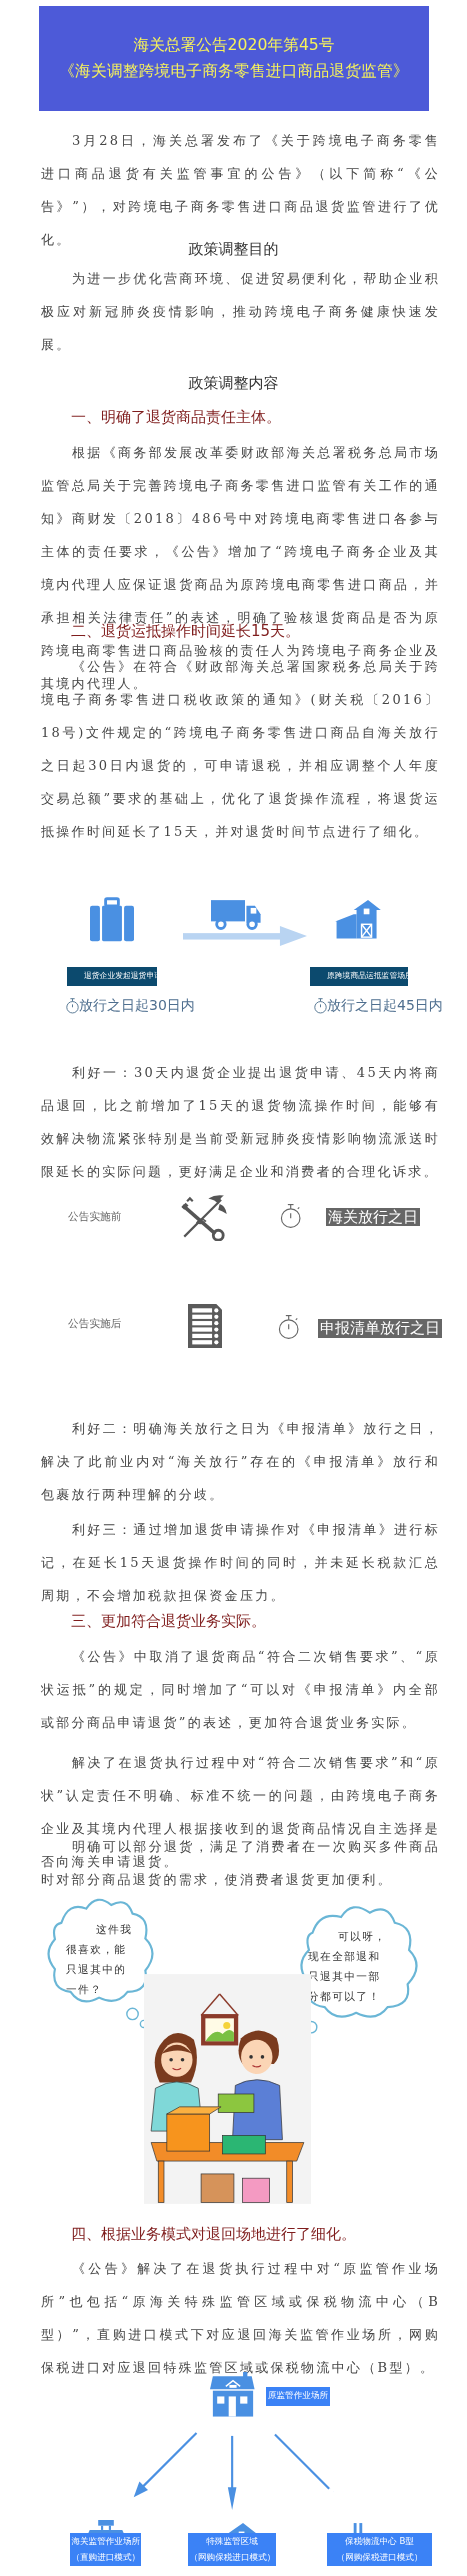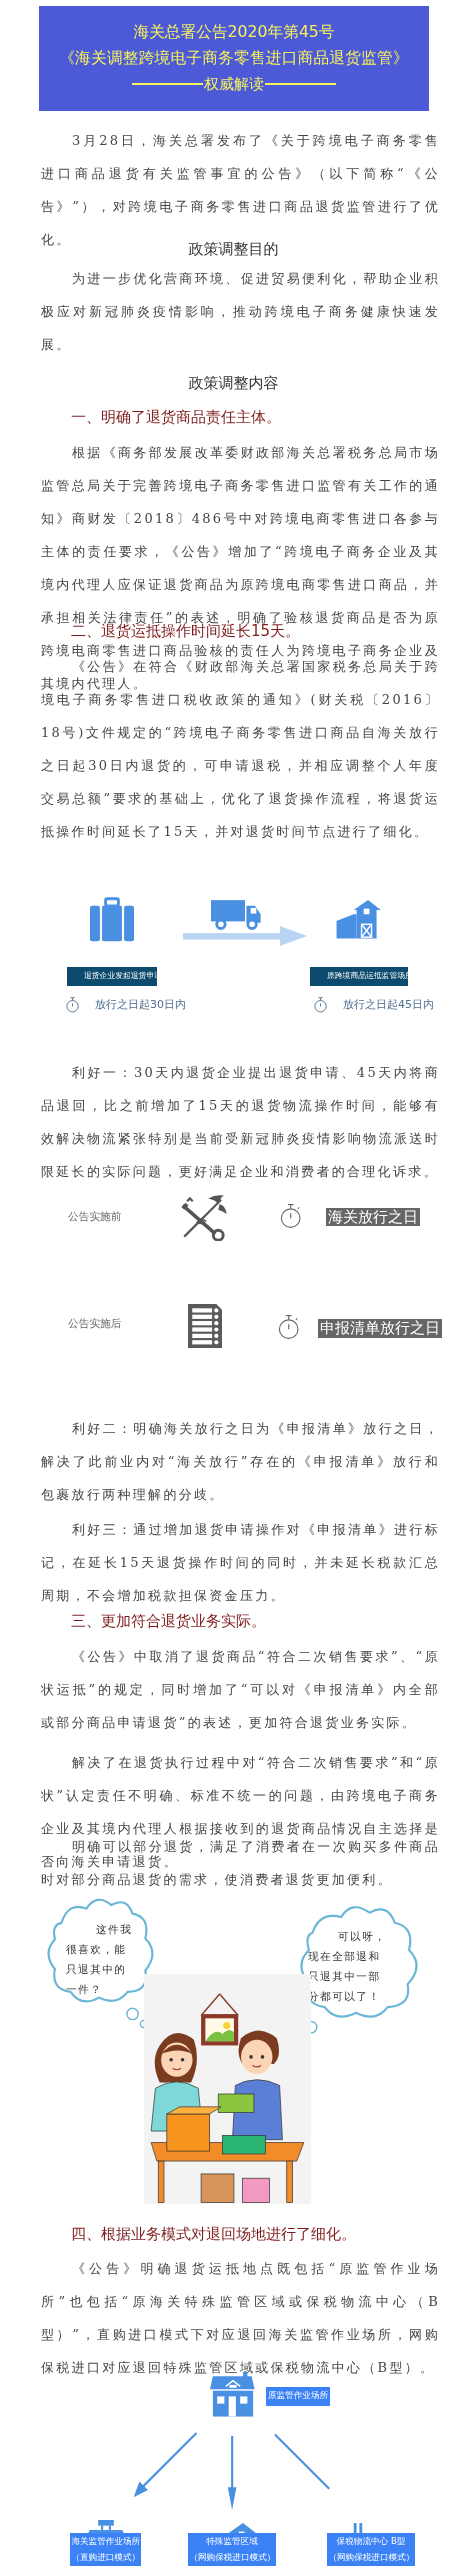--- a/index.html
+++ b/index.html
@@ -64,23 +64,23 @@
     font-size: 7.8px;
     line-height: 18.5px;
     height: 18.5px;
     padding: 0 17px;
     text-align: center;
     white-space: nowrap;
   }
   .timer-text {
     position: absolute;
     font-family: "DejaVu Sans", "Liberation Sans", sans-serif;
-    font-size: 11px;
+    font-size: 14px;
     color: #4f6f8f;
-    display: flex; align-items: center; gap: 16px;
+    display: flex; align-items: center; gap: 0;
     white-space: nowrap;
   }
   .gray-label {
     position: absolute;
     font-family: "DejaVu Sans", "Liberation Sans", sans-serif;
     font-size: 10.7px;
     color: #666;
     white-space: nowrap;
   }
   .gray-tag {
@@ -114,25 +114,20 @@
     padding: 1.4px 1.4px;
     white-space: nowrap;
   }
 </style>
 </head>
 <body>
 
 <div class="banner">
   <div class="l1">海关总署公告2020年第45号</div>
   <div class="l2">《海关调整跨境电子商务零售进口商品退货监管》</div>
-  <div class="l3">
-    <span class="rule"></span>
-    <span>权威解读</span>
-    <span class="rule"></span>
-  </div>
 </div>
 
 <p class="para" style="top:124px;">3月28日，海关总署发布了《关于跨境电子商务零售进口商品退货有关监管事宜的公告》（以下简称“《公告》”），对跨境电子商务零售进口商品退货监管进行了优化。</p>
 
 <div class="center-title" style="top:240px;">政策调整目的</div>
 <p class="para" style="top:262px;">为进一步优化营商环境、促进贸易便利化，帮助企业积极应对新冠肺炎疫情影响，推动跨境电子商务健康快速发展。</p>
 
 <div class="center-title" style="top:374px;">政策调整内容</div>
 
 <div class="section-heading" style="top:408px;">一、明确了退货商品责任主体。</div>
@@ -309,21 +304,21 @@
     <polygon points="32,196 50,186 108,186 92,196" fill="#fbb040" stroke="#333" stroke-width="1"></polygon>
 
     <rect x="110" y="226" width="60" height="26" fill="#2bb673" stroke="#333" stroke-width="1"></rect>
 
     <rect x="80" y="280" width="46" height="40" fill="#d6935a" stroke="#333" stroke-width="1"></rect>
     <rect x="138" y="286" width="38" height="34" fill="#f49ac2" stroke="#333" stroke-width="1"></rect>
   </svg>
 </div>
 
 <div class="section-heading" style="top:2225px;">四、根据业务模式对退回场地进行了细化。</div>
-<p class="para" style="top:2252px;">《公告》明确退货运抵地点既包括“原监管作业场所”也包括“原海关特殊监管区域或保税物流中心（B型）”，直购进口模式下对应退回海关监管作业场所，网购保税进口对应退回特殊监管区域或保税物流中心（B型）。</p>
+<p class="para" style="top:2252px;">《公告》解决了在退货执行过程中对“原监管作业场所”也包括“原海关特殊监管区域或保税物流中心（B型）”，直购进口模式下对应退回海关监管作业场所，网购保税进口对应退回特殊监管区域或保税物流中心（B型）。</p>
 
 <div class="abs" style="left:0;top:2353px;width:467px;height:223px;">
   <svg class="abs" style="left:210px;top:18.5px;" width="46" height="46" viewBox="0 0 64 64">
     <rect x="46" y="0" width="6" height="10" fill="#4a90e2"></rect>
     <path d="M4 6 H58 L62 24 H0 Z" fill="#4a90e2"></path>
     <path d="M22 20 l10 -8 l10 8" stroke="#fff" stroke-width="2" fill="none"></path>
     <rect x="27" y="18" width="10" height="4" fill="#fff"></rect>
     <rect x="4" y="26" width="56" height="36" fill="#4a90e2"></rect>
     <rect x="10" y="34" width="10" height="10" fill="#fff"></rect>
     <rect x="26" y="34" width="10" height="28" fill="#fff"></rect>
@@ -370,18 +365,18 @@
   </svg>
 
   <div class="blue-box" style="left:70px;top:180px;width:71px;height:33px;">
     <div>海关监管作业场所</div>
     <div>（直购进口模式）</div>
   </div>
   <div class="blue-box" style="left:188px;top:180px;width:88px;height:33px;">
     <div>特殊监管区域</div>
     <div>（网购保税进口模式）</div>
   </div>
-  <div class="blue-box" style="left:327px;top:180px;width:88px;height:33px;">
+  <div class="blue-box" style="left:327px;top:180px;width:105px;height:33px;">
     <div>保税物流中心 B型</div>
     <div>（网购保税进口模式）</div>
   </div>
 </div>
 
 
 </body></html>

